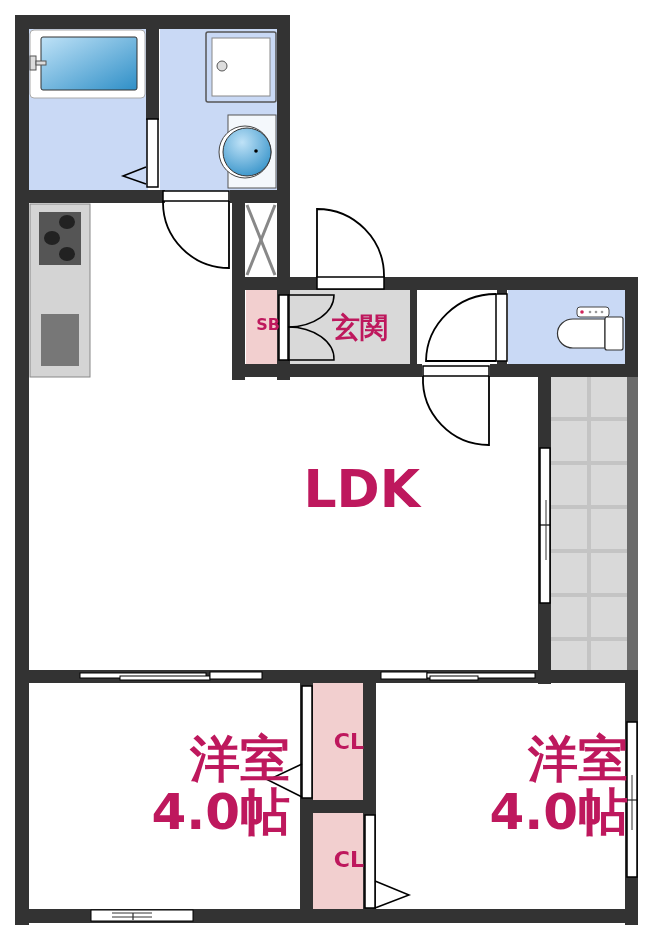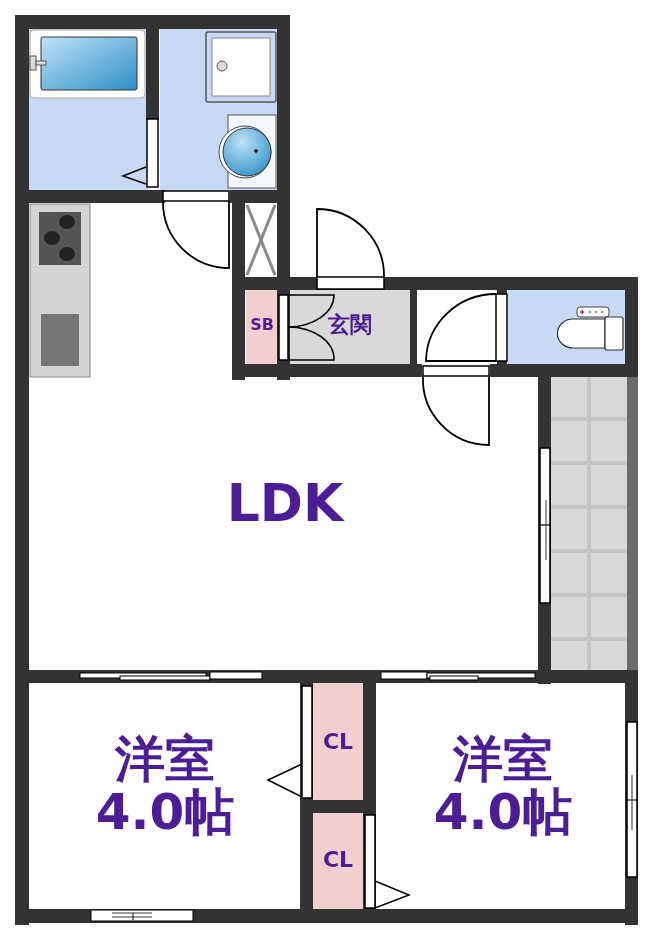--- a/index.html
+++ b/index.html
@@ -1,19 +1,19 @@
 <!DOCTYPE html>
 <html><head>
 <meta charset="utf-8">
 <style>
   html,body{margin:0;padding:0;background:#ffffff;}
   body{width:660px;height:943px;position:relative;overflow:hidden;font-family:"DejaVu Sans","Liberation Sans",sans-serif;}
   .abs{position:absolute;}
   .wall{position:absolute;background:#333333;}
-  .label{position:absolute;font-weight:bold;color:#4c1d95;text-align:center;line-height:1.05;}
+  .label{position:absolute;font-weight:bold;color:#be185d;text-align:right;line-height:1.05;}
   svg{position:absolute;left:0;top:0;}
 </style>
 </head>
 <body>
 
 <div class="abs" style="left:28px;top:28px;width:120px;height:163px;background:#c9d9f5;"></div>
 <div class="abs" style="left:160px;top:28px;width:118px;height:163px;background:#c9d9f5;"></div>
 <div class="abs" style="left:508px;top:290px;width:118px;height:74px;background:#c9d9f5;"></div>
 <div class="abs" style="left:289px;top:290px;width:121px;height:74px;background:#d9d9d9;"></div>
 <div class="abs" style="left:246px;top:290px;width:32px;height:74px;background:#f2cfcf;"></div>
@@ -168,33 +168,33 @@
   </g>
 
   <g>
     <rect x="91" y="910" width="102" height="11" fill="#fff" stroke="#000" stroke-width="1"></rect>
     <line x1="133" y1="913" x2="133" y2="920" stroke="#000" stroke-width="1"></line>
     <line x1="112" y1="913" x2="152" y2="913" stroke="#333" stroke-width="1"></line>
     <line x1="112" y1="917" x2="152" y2="917" stroke="#333" stroke-width="1"></line>
   </g>
 </svg>
 
-<div class="label" style="left:150px;top:476px;width:270px;font-size:52px;">
+<div class="label" style="left:150px;top:462px;width:270px;font-size:52px;">
   <div>LDK</div>
 </div>
 
 <div class="label" style="left:40px;top:733px;width:250px;font-size:50px;">
   <div>洋室</div>
   <div>4.0帖</div>
 </div>
 
 <div class="label" style="left:378px;top:733px;width:250px;font-size:50px;">
   <div>洋室</div>
   <div>4.0帖</div>
 </div>
 
-<div class="label" style="left:312px;top:313px;width:76px;font-size:22px;">玄関</div>
+<div class="label" style="left:312px;top:313px;width:76px;font-size:28px;">玄関</div>
 
 <div class="label" style="left:244px;top:317px;width:36px;font-size:16px;">SB</div>
 
 <div class="label" style="left:312px;top:730px;width:52px;font-size:22px;">CL</div>
 
 <div class="label" style="left:312px;top:848px;width:52px;font-size:22px;">CL</div>
 
 </body></html>

